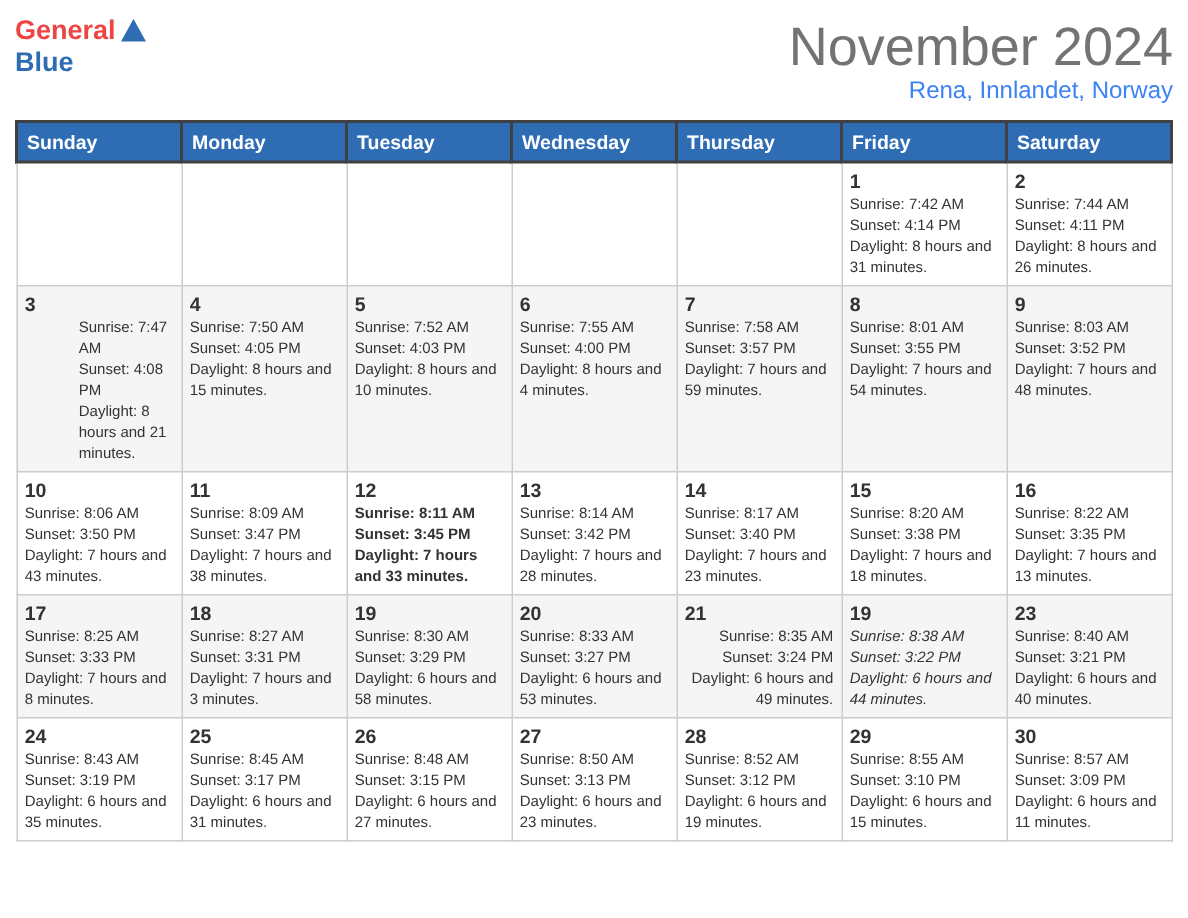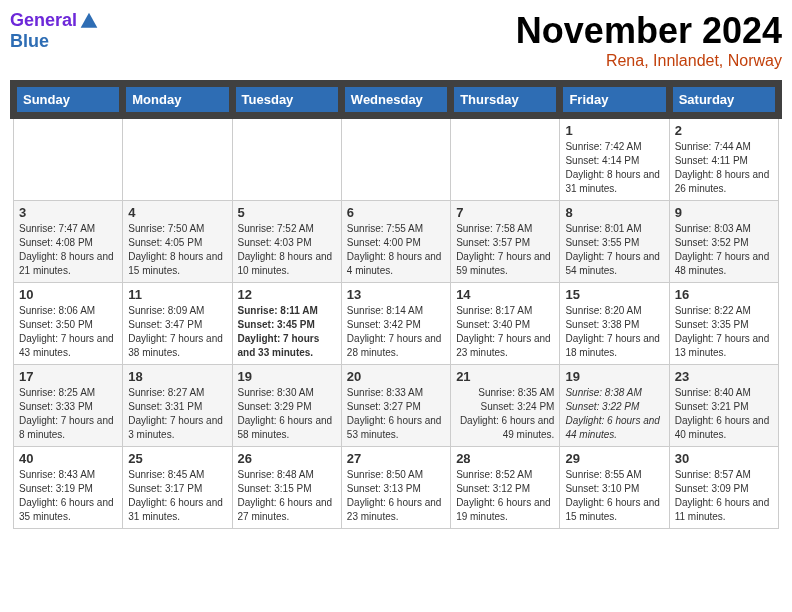--- a/index.html
+++ b/index.html
@@ -21,56 +21,56 @@
       flex-direction: column;
       align-items: flex-start;
     }
     .logo-text {
       display: flex;
       align-items: center;
     }
     .logo-general {
       font-size: 18px;
       font-weight: bold;
-      color: #6d28d9;
+      color: #ef4444;
     }
     .logo-blue {
       font-size: 18px;
       font-weight: bold;
       color: #2e6db4;
     }
     .logo-icon {
       width: 20px;
       height: 20px;
       margin-left: 2px;
     }
     .title-section {
       text-align: right;
     }
     .month-title {
       font-size: 36px;
-      font-weight: bold;
-      color: #000000;
+      font-weight: normal;
+      color: #737373;
     }
     .location {
       font-size: 16px;
-      color: #c2410c;
+      color: #3b82f6;
     }
     table {
       width: 100%;
       border-collapse: collapse;
       table-layout: fixed;
     }
     thead tr th {
       background-color: #2e6db4;
       color: #fff;
       text-align: left;
       padding: 5px 6px;
       font-size: 13px;
-      border: 7px solid #404040;
+      border: 2px solid #404040;
     }
     tbody tr td {
       border: 1px solid #ccc;
       vertical-align: top;
       padding: 4px 5px;
       font-size: 10.5px;
       color: #333;
       height: 80px;
     }
     tbody tr:nth-child(even) td {
@@ -141,21 +141,21 @@
         <td>
           <span class="day-number">2</span>
           <div class="day-info" style="white-space: pre-line;">Sunrise: 7:44 AM
 Sunset: 4:11 PM
 Daylight: 8 hours and 26 minutes.</div>
         </td>
       </tr>
       <tr>
         <td>
           <span class="day-number">3</span>
-          <div class="day-info" style="white-space: pre-line;">Sunrise: 7:47 AM
+          <div class="day-info" style="white-space: pre-line; margin-left: 36px;">Sunrise: 7:47 AM
 Sunset: 4:08 PM
 Daylight: 8 hours and 21 minutes.</div>
         </td>
         <td>
           <span class="day-number">4</span>
           <div class="day-info" style="white-space: pre-line;">Sunrise: 7:50 AM
 Sunset: 4:05 PM
 Daylight: 8 hours and 15 minutes.</div>
         </td>
         <td>
@@ -272,21 +272,21 @@
         </td>
         <td>
           <span class="day-number">23</span>
           <div class="day-info" style="white-space: pre-line;">Sunrise: 8:40 AM
 Sunset: 3:21 PM
 Daylight: 6 hours and 40 minutes.</div>
         </td>
       </tr>
       <tr>
         <td>
-          <span class="day-number">40</span>
+          <span class="day-number">24</span>
           <div class="day-info" style="white-space: pre-line;">Sunrise: 8:43 AM
 Sunset: 3:19 PM
 Daylight: 6 hours and 35 minutes.</div>
         </td>
         <td>
           <span class="day-number">25</span>
           <div class="day-info" style="white-space: pre-line;">Sunrise: 8:45 AM
 Sunset: 3:17 PM
 Daylight: 6 hours and 31 minutes.</div>
         </td>

